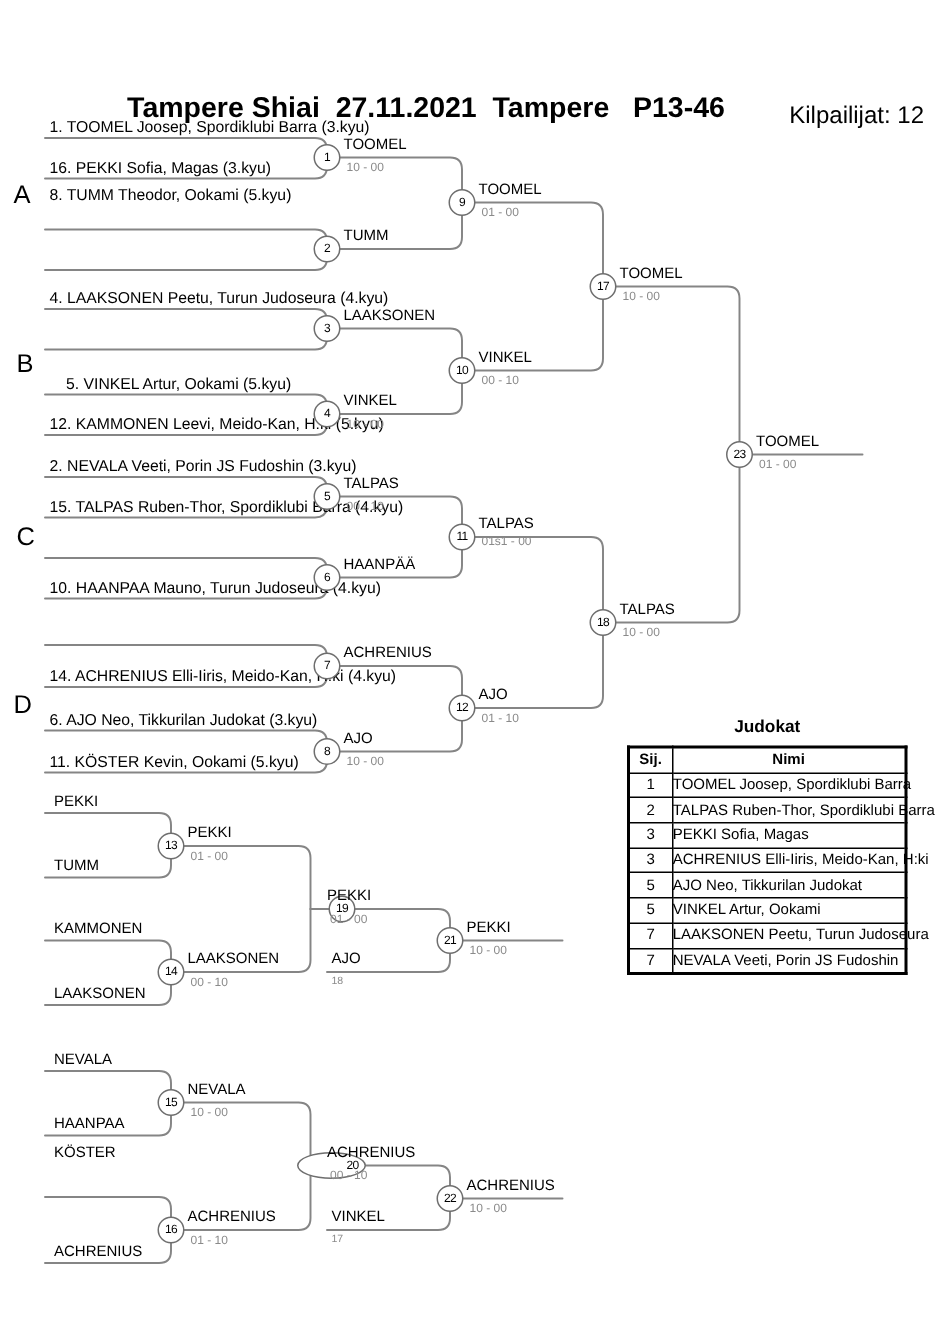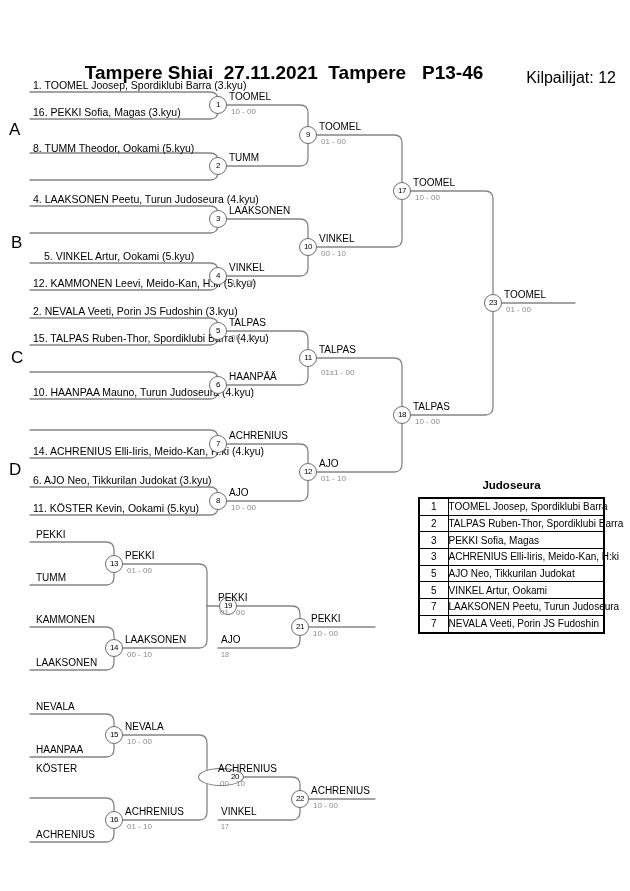--- a/index.html
+++ b/index.html
@@ -84,21 +84,21 @@
     <path d="M114 735 H199 Q207 735 207 743 L207 777"></path>
     <path d="M114 820 H199 Q207 820 207 812 L207 777"></path>
     <path d="M207 777 H292 Q300 777 300 785 L300 799"></path>
     <path d="M218 820 H292 Q300 820 300 812 L300 799"></path>
     <path d="M300 799 H375"></path>
   </g>
 </svg>
 
 <div class="abs entry" style="left:33px;top:79px;">1. TOOMEL Joosep, Spordiklubi Barra (3.kyu)</div>
 <div class="abs entry" style="left:33px;top:106px;">16. PEKKI Sofia, Magas (3.kyu)</div>
-<div class="abs entry" style="left:33px;top:142px;">8. TUMM Theodor, Ookami (5.kyu)</div>
+<div class="abs entry" style="left:33px;top:124px;">8. TUMM Theodor, Ookami (5.kyu)</div>
 <div class="abs entry" style="left:33px;top:193px;">4. LAAKSONEN Peetu, Turun Judoseura (4.kyu)</div>
 <div class="abs entry" style="left:44px;top:250px;">5. VINKEL Artur, Ookami (5.kyu)</div>
 <div class="abs entry" style="left:33px;top:277px;">12. KAMMONEN Leevi, Meido-Kan, H:ki (5.kyu)</div>
 <div class="abs entry" style="left:33px;top:305px;">2. NEVALA Veeti, Porin JS Fudoshin (3.kyu)</div>
 <div class="abs entry" style="left:33px;top:332px;">15. TALPAS Ruben-Thor, Spordiklubi Barra (4.kyu)</div>
 <div class="abs entry" style="left:33px;top:386px;">10. HAANPAA Mauno, Turun Judoseura (4.kyu)</div>
 <div class="abs entry" style="left:33px;top:445px;">14. ACHRENIUS Elli-Iiris, Meido-Kan, H:ki (4.kyu)</div>
 <div class="abs entry" style="left:33px;top:474px;">6. AJO Neo, Tikkurilan Judokat (3.kyu)</div>
 <div class="abs entry" style="left:33px;top:502px;">11. KÖSTER Kevin, Ookami (5.kyu)</div>
 
@@ -145,21 +145,21 @@
 <div class="abs score" style="left:231px;top:333px;">00 - 10</div>
 <div class="abs winner" style="left:229px;top:371px;">HAANPÄÄ</div>
 <div class="abs winner" style="left:229px;top:430px;">ACHRENIUS</div>
 <div class="abs winner" style="left:229px;top:487px;">AJO</div>
 <div class="abs score" style="left:231px;top:503px;">10 - 00</div>
 <div class="abs winner" style="left:319px;top:121px;">TOOMEL</div>
 <div class="abs score" style="left:321px;top:137px;">01 - 00</div>
 <div class="abs winner" style="left:319px;top:233px;">VINKEL</div>
 <div class="abs score" style="left:321px;top:249px;">00 - 10</div>
 <div class="abs winner" style="left:319px;top:344px;">TALPAS</div>
-<div class="abs score" style="left:321px;top:368px;">01s1 - 00</div>
+<div class="abs score" style="left:321px;top:356px;">01s1 - 00</div>
 <div class="abs winner" style="left:319px;top:458px;">AJO</div>
 <div class="abs score" style="left:321px;top:474px;">01 - 10</div>
 <div class="abs winner" style="left:413px;top:177px;">TOOMEL</div>
 <div class="abs score" style="left:415px;top:193px;">10 - 00</div>
 <div class="abs winner" style="left:413px;top:401px;">TALPAS</div>
 <div class="abs score" style="left:415px;top:417px;">10 - 00</div>
 <div class="abs winner" style="left:504px;top:289px;">TOOMEL</div>
 <div class="abs score" style="left:506px;top:305px;">01 - 00</div>
 <div class="abs winner" style="left:125px;top:550px;">PEKKI</div>
 <div class="abs score" style="left:127px;top:566px;">01 - 00</div>
@@ -175,27 +175,31 @@
 <div class="abs score" style="left:127px;top:737px;">10 - 00</div>
 <div class="abs winner" style="left:125px;top:806px;">ACHRENIUS</div>
 <div class="abs score" style="left:127px;top:822px;">01 - 10</div>
 <div class="abs winner" style="left:218px;top:763px;">ACHRENIUS</div>
 <div class="abs score" style="left:220px;top:779px;">00 - 10</div>
 <div class="abs winner" style="left:221px;top:806px;">VINKEL</div>
 <div class="abs ref" style="left:221px;top:823px;">17</div>
 <div class="abs winner" style="left:311px;top:785px;">ACHRENIUS</div>
 <div class="abs score" style="left:313px;top:801px;">10 - 00</div>
 
-<div class="abs tulok" style="left:418px;top:479px;">Judoseura</div>
+<div class="abs tulok" style="left:418px;top:479px;">Judokat</div>
 <table class="abs results" style="left:418px;top:497px;">
   <colgroup>
       <col style="width:29px;">
       <col>
     </colgroup>
   <tbody>
+      <tr>
+    <th>Sij.</th>
+    <th>Nimi</th>
+  </tr>
   <tr>
     <td class="rank">1</td>
     <td class="name">TOOMEL Joosep, Spordiklubi Barra</td>
   </tr>
   <tr>
     <td class="rank">2</td>
     <td class="name">TALPAS Ruben-Thor, Spordiklubi Barra</td>
   </tr>
   <tr>
     <td class="rank">3</td>

